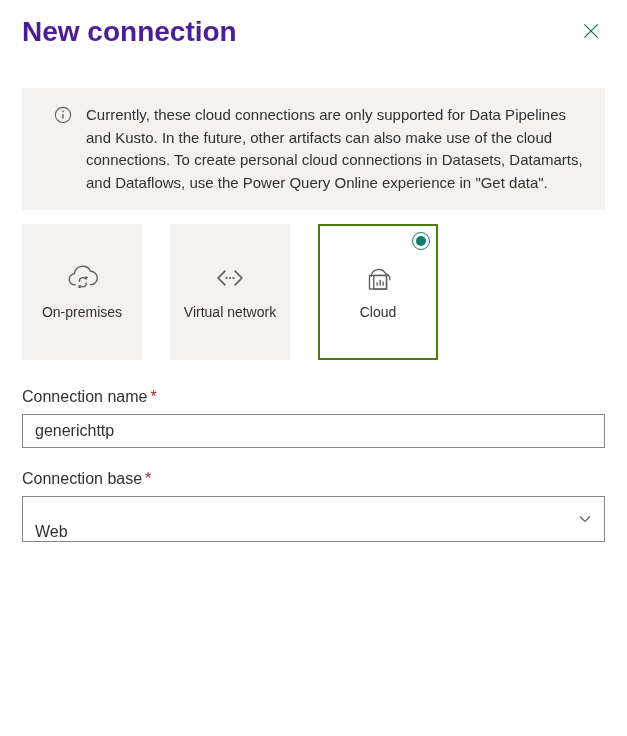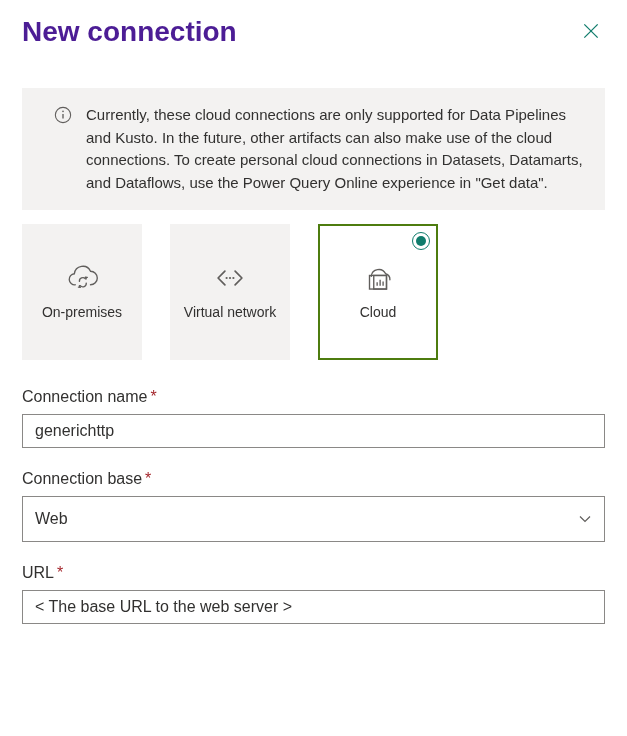--- a/index.html
+++ b/index.html
@@ -129,21 +129,21 @@
     color: #323130;
     background: #fff;
   }
 
   .select-wrap {
     position: relative;
     width: 100%;
     height: 46px;
     border: 1px solid #8a8886;
     display: flex;
-    align-items: center;
+    align-items: flex-end;
     padding: 0 40px 0 12px;
     cursor: pointer;
     background: #fff;
   }
   .select-value { font-size: 16px; color: #323130; }
   .chevron {
     position: absolute;
     right: 12px;
     top: 50%;
     transform: translateY(-50%);
@@ -240,20 +240,14 @@
     <div class="select-wrap">
       <span class="select-value">Web</span>
       <span class="chevron">
         <svg viewBox="0 0 14 14" fill="none" stroke="currentColor" stroke-width="1.2">
           <polyline points="2,4.5 7,9.5 12,4.5"></polyline>
         </svg>
       </span>
     </div>
   </div>
 
-  <div class="field">
-    <label class="field-label">
-      <span>URL</span><span class="req">*</span>
-    </label>
-    <input type="text" class="text-input" value="&lt; The base URL to the web server &gt;" style="">
-  </div>
 
 </div>
 
 </body></html>

